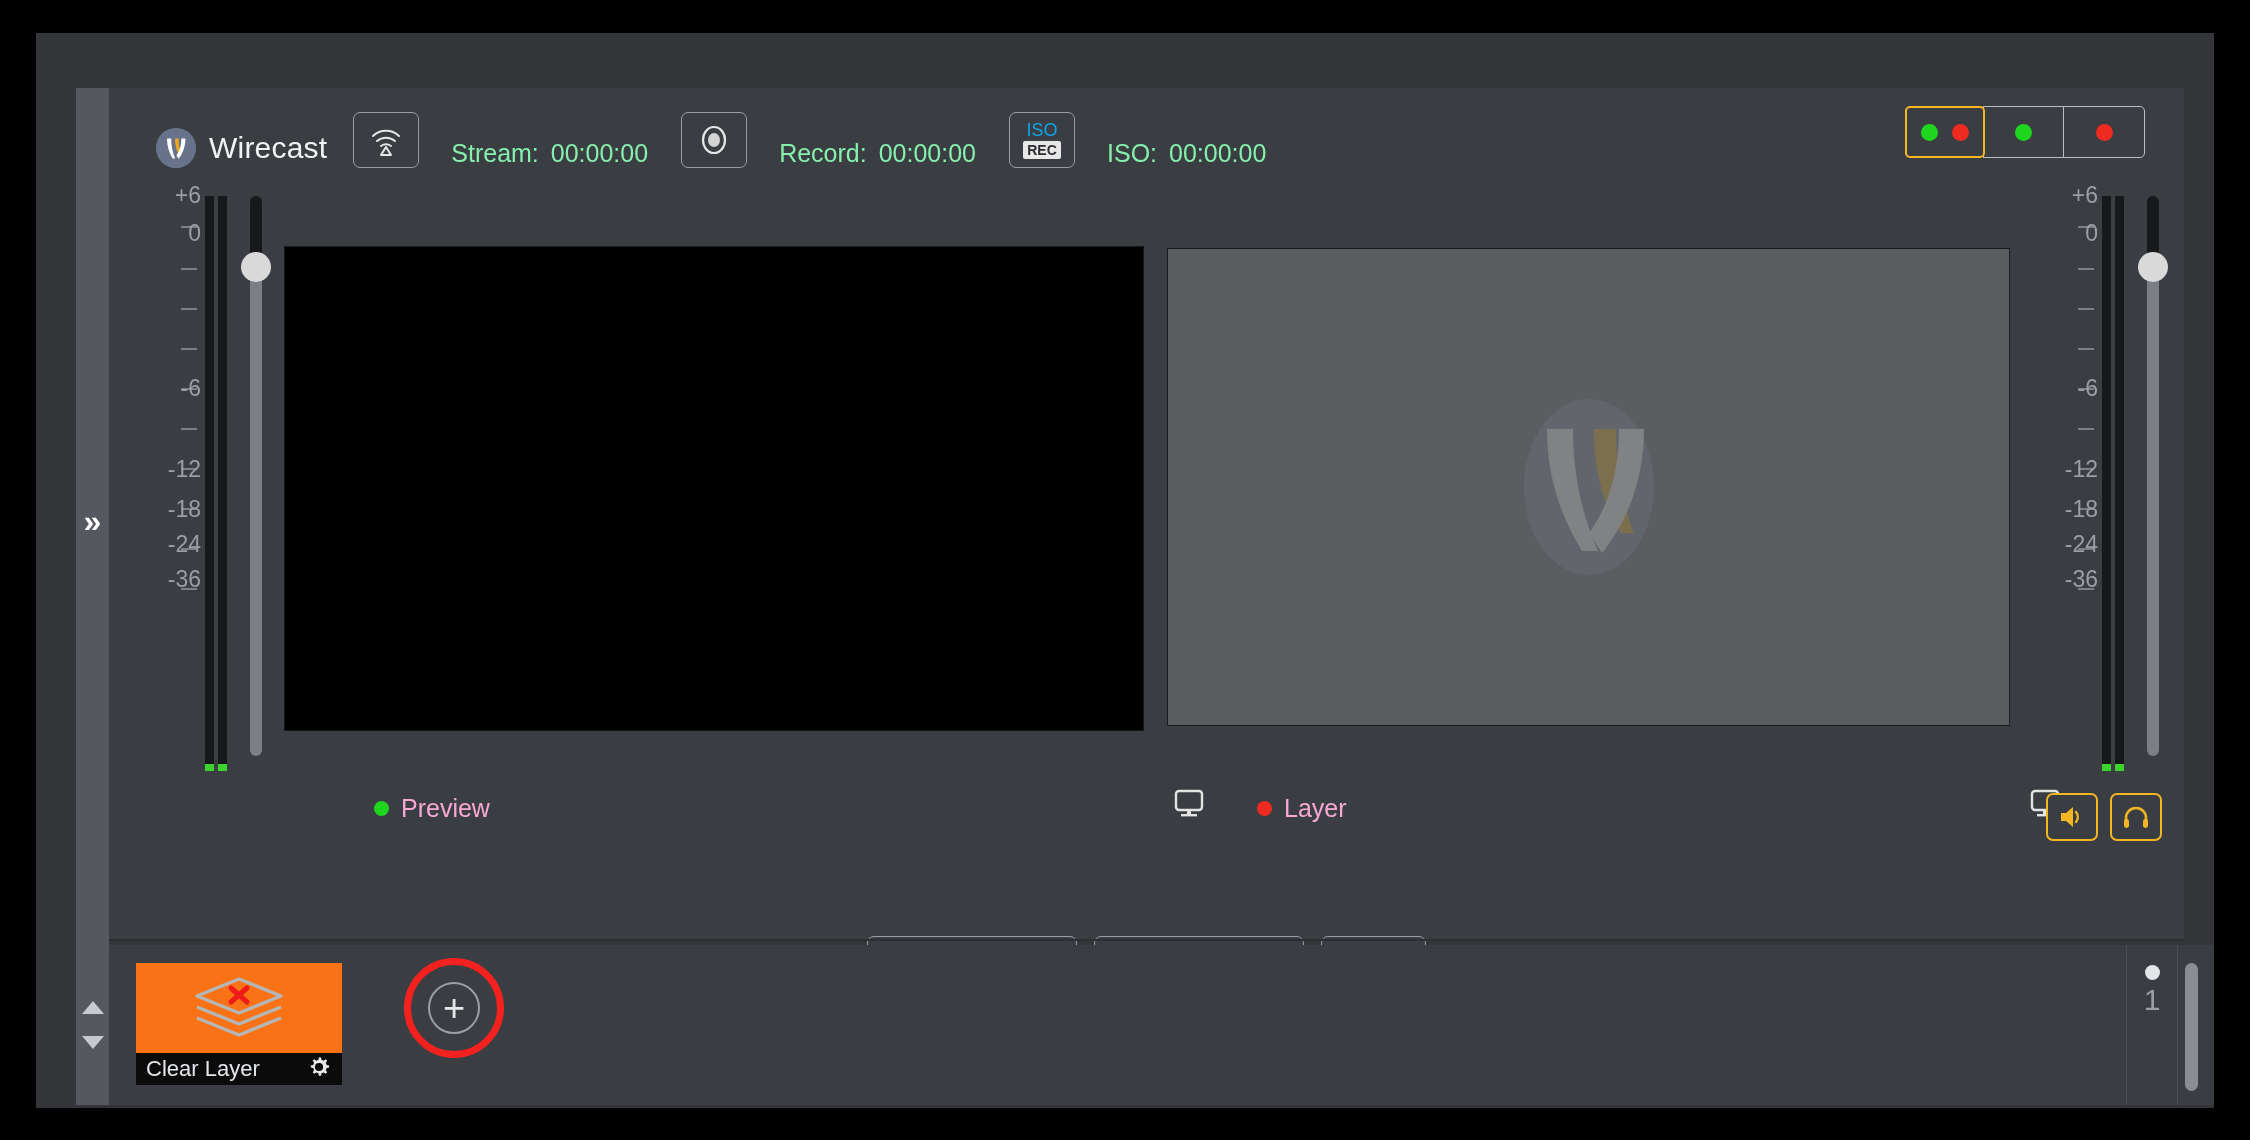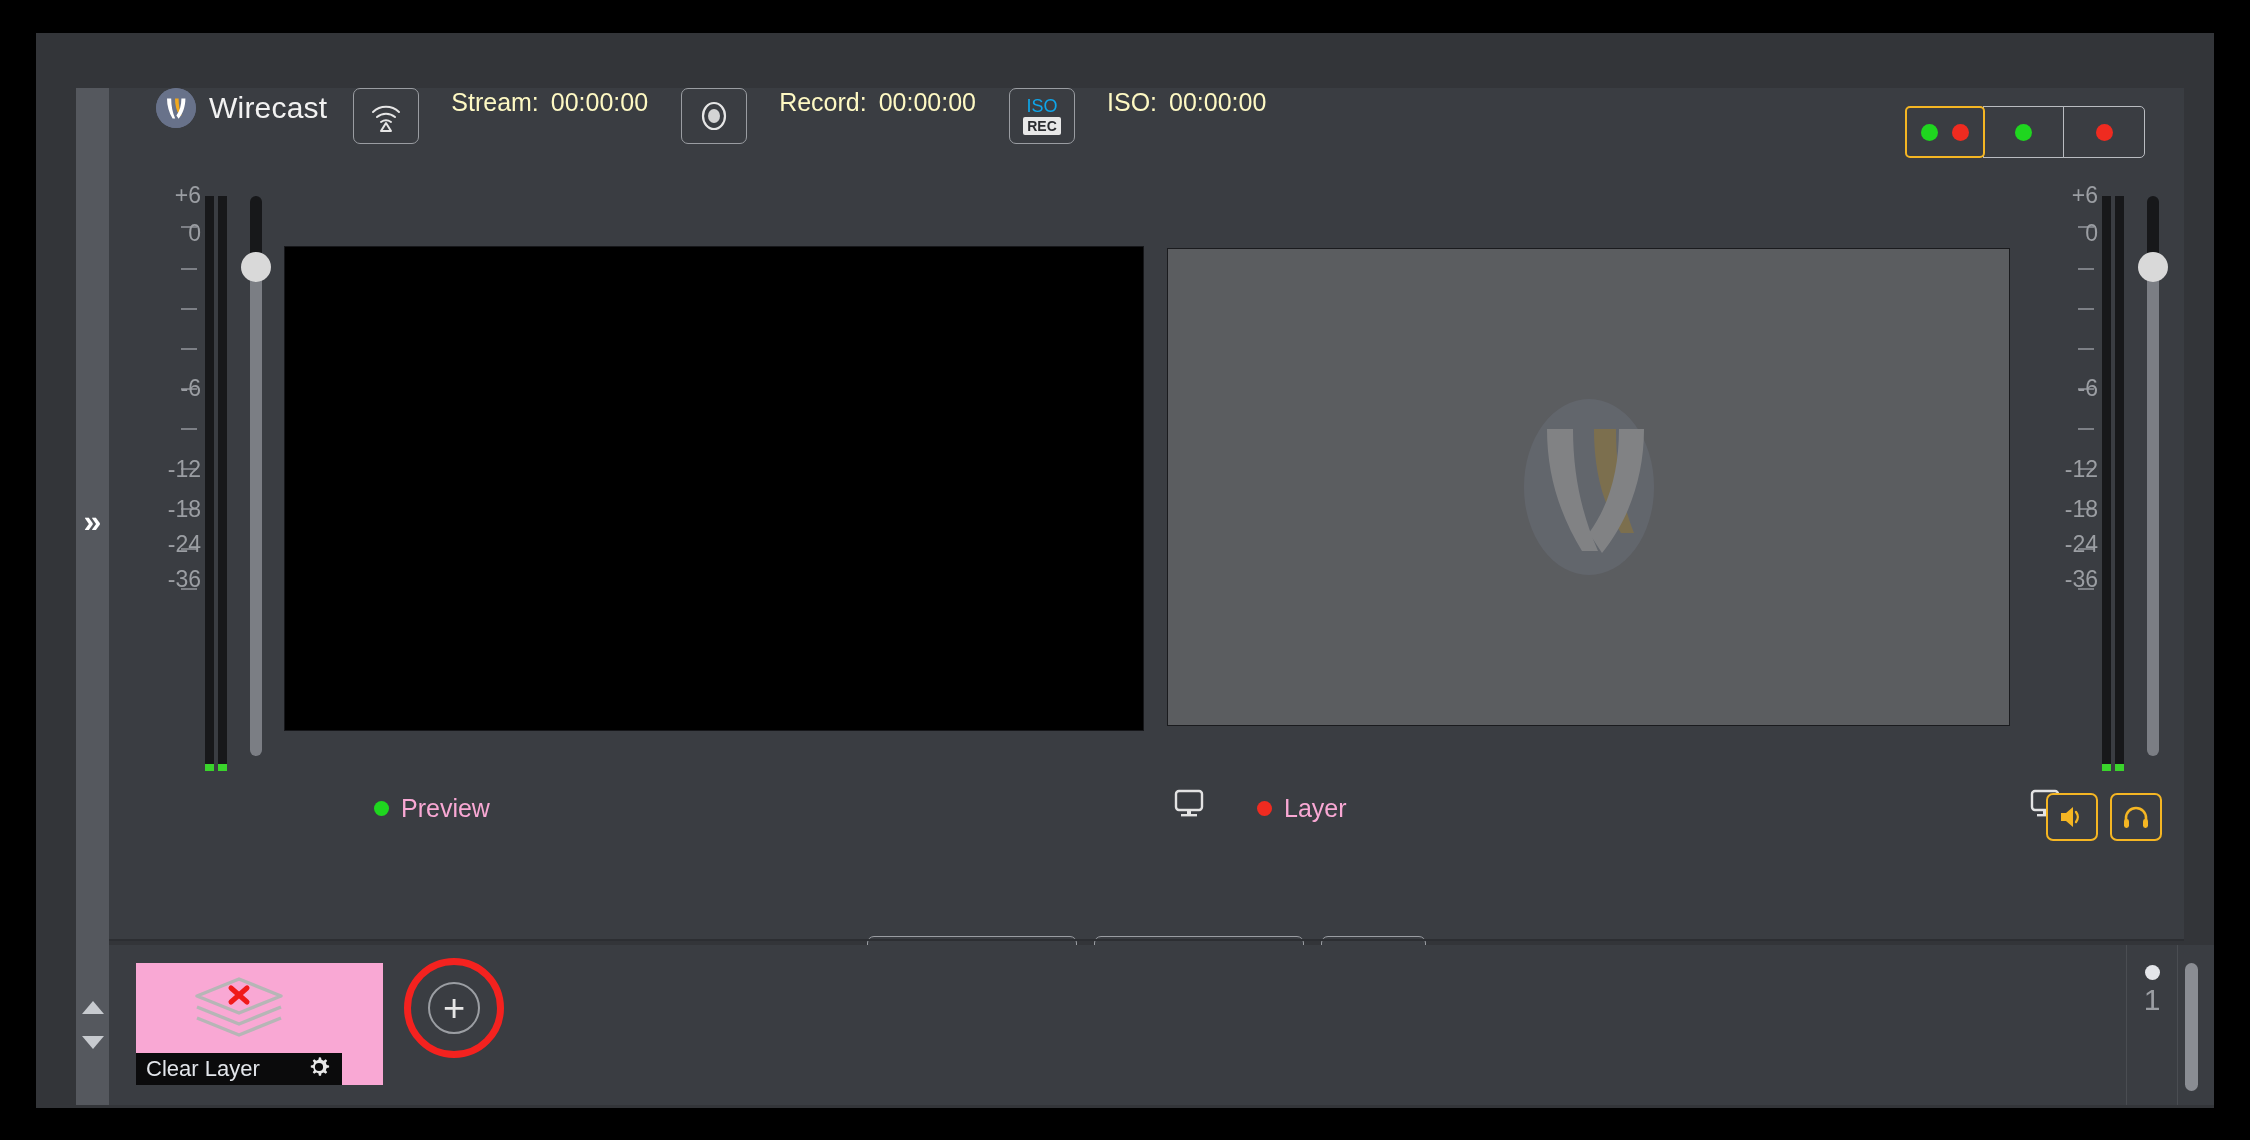--- a/index.html
+++ b/index.html
@@ -68,21 +68,21 @@
     top: 0;
     right: 0;
     height: 80px;
   }
   .tb-left {
     position: absolute;
     left: 47px;
     top: 0;
     height: 80px;
     display: flex;
-    align-items: flex-start;
+    align-items: flex-end;
     gap: 0px;
   }
   .brand {
     display: flex;
     align-items: center;
     gap: 13px;
   }
   .brand-logo {
     width: 40px;
     height: 40px;
@@ -105,21 +105,21 @@
     display: flex;
     align-items: center;
     justify-content: center;
     box-sizing: border-box;
   }
   .btn-stream { width: 66px; height: 56px; margin-left: 26px; }
   .btn-record { width: 66px; height: 56px; }
   .btn-iso    { width: 66px; height: 56px; }
 
   .timer-label {
-    color: #fef9c3;
+    color: #86efac;
     font-size: 25px;
     white-space: nowrap;
   }
   .gap-a { width: 32px; }
   .gap-b { width: 33px; }
 
   
   .iso-glyph { display:flex; flex-direction:column; align-items:center; gap:2px;}
   .iso-top { color:#0ea5e9; font-size:18px; line-height:18px; letter-spacing:0px;}
   .iso-bot {
@@ -403,22 +403,21 @@
     border-right: 11px solid transparent;
     border-top: 13px solid #c7cacf;
   }
 
   .layer-thumb {
     position: absolute;
     left: 60px;
     top: 18px;
     width: 206px;
     height: 122px;
-    background: #f9a8d4;
-    padding-left: 41px;
+    background: #f97316;
   }
   .layer-thumb-img {
     position: absolute;
     left: 0; top: 0;
     width: 206px; height: 90px;
     display: flex; align-items: center; justify-content: center;
   }
   .layer-thumb-bar {
     position: absolute;
     left: 0; bottom: 0;

